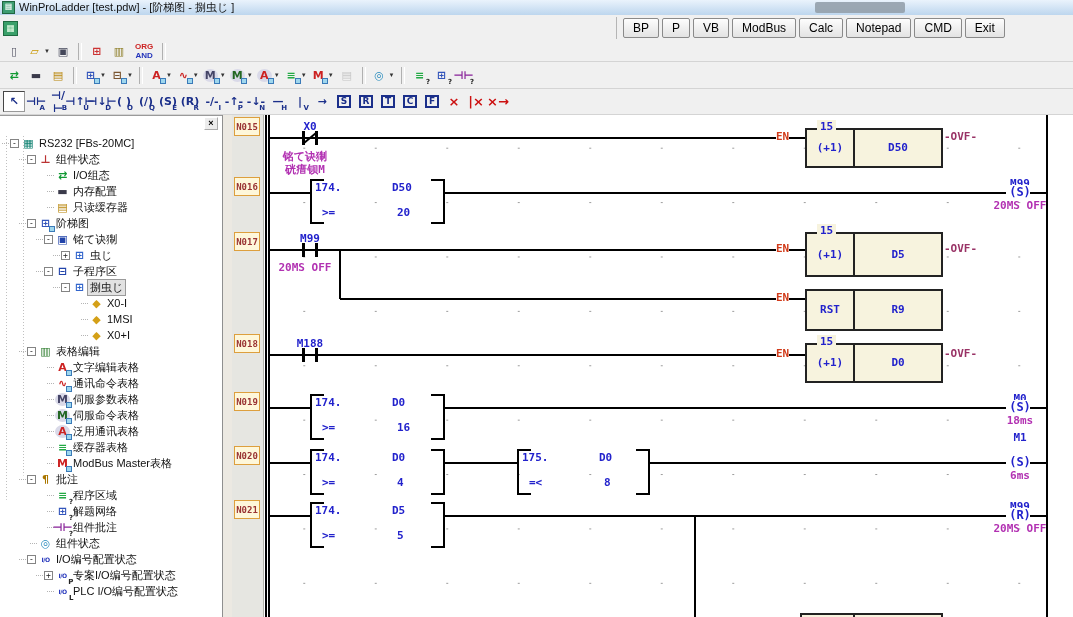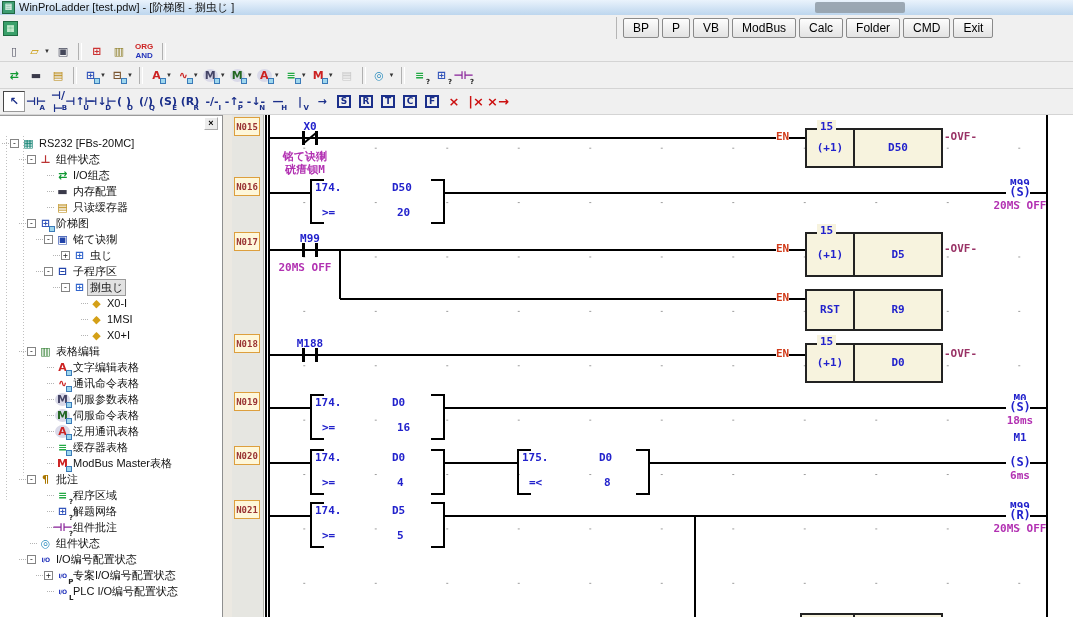--- a/index.html
+++ b/index.html
@@ -103,21 +103,21 @@
 
 <div class="menubar">
   <span class="mdicon">▦</span>
 </div>
 <div class="quickbar" id="quickbar">
     <button class="quick">BP</button>
     <button class="quick">P</button>
     <button class="quick">VB</button>
     <button class="quick">ModBus</button>
     <button class="quick">Calc</button>
-    <button class="quick">Folder</button>
+    <button class="quick">Notepad</button>
     <button class="quick">CMD</button>
     <button class="quick">Exit</button>
   </div>
 
 <div class="tb" id="toolbar-file">
     <button class="tbtn">
       <span class="ticon" style="color: rgb(85, 85, 102);">▯</span>
     </button>
     <button class="tbtn">
       <span class="ticon" style="color: rgb(201, 151, 0);">▱</span>

